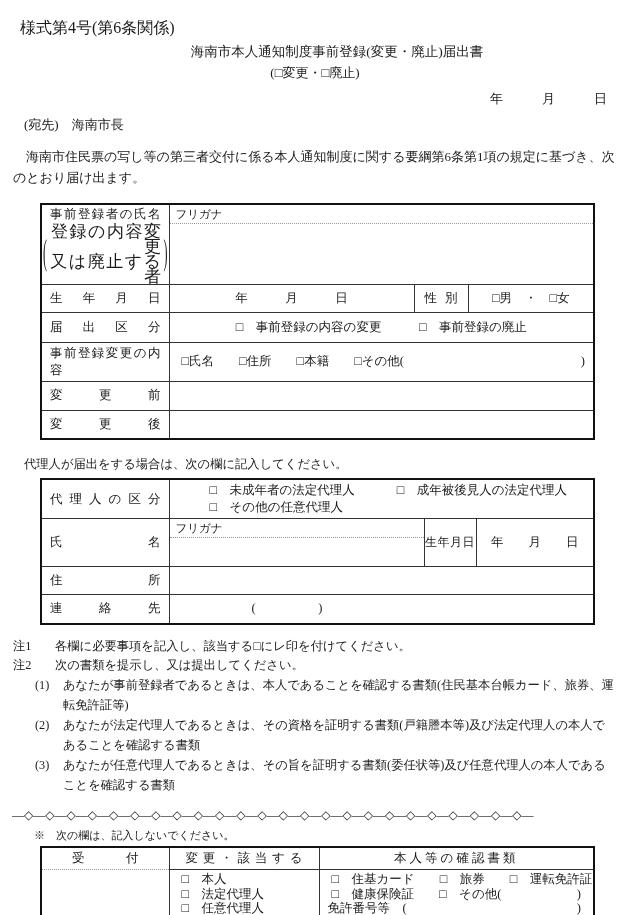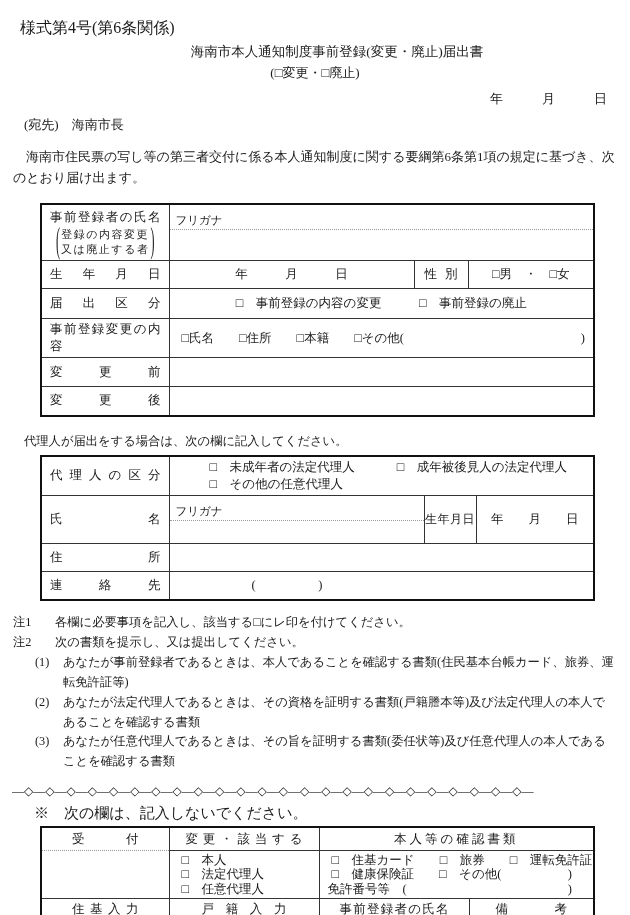--- a/index.html
+++ b/index.html
@@ -19,52 +19,52 @@
 
   table{border-collapse:collapse;table-layout:fixed;margin-left:40px;border:2px solid #111;}
   td,th{border:1px solid #333;font-size:12.5px;font-weight:normal;padding:0;vertical-align:middle;overflow:hidden;}
   .lbl{text-align:justify;text-align-last:justify;padding:2px 8px;}
   .center{text-align:center;}
   .t1{margin-top:14px;border-radius:9px;}
   .t2{margin-top:1px;}
   .t3{margin-top:3px;}
 
   .furi-cell{vertical-align:top;}
-  .furi{font-size:11.5px;padding:8px 6px 1px;border-bottom:1px dotted #9a9a9a;line-height:15px;}
+  .furi{font-size:11.5px;padding:2px 6px 1px;border-bottom:1px dotted #9a9a9a;line-height:15px;}
 
   .bracket{display:flex;align-items:center;justify-content:center;margin-top:1px;}
   .paren{display:inline-block;transform:scaleY(2.9);font-size:12px;color:#222;padding:0 1px;}
-  .bracket-lines{font-size:11px;line-height:15px;letter-spacing:1.5px;text-align:center;}
+  .bracket-lines{font-size:17px;line-height:15px;letter-spacing:1.5px;text-align:right;}
   .flex-between{display:flex;justify-content:space-between;align-items:center;padding:0 8px 0 12px;}
   .two-line{line-height:17px;padding:2px 12px;}
   .agent-type-row{display:flex;padding:0 14px 0 28px;}
   .agent-type-row .right{margin-left:auto;}
   .contact-val{padding-left:82px;}
 
   .small-lbl{font-size:12px;text-align:center;letter-spacing:0.5px;}
 
   .note{margin:12px 14px 0 13px;font-size:12.3px;line-height:1.62;}
   .note-head{position:relative;padding-left:42px;}
   .note-head .num{position:absolute;left:0;top:0;}
   .note-item{position:relative;padding-left:50px;}
   .note-item .num{position:absolute;left:22px;top:0;}
 
   .separator{margin:12px 0 0 12px;width:606px;font-size:12px;white-space:nowrap;overflow:hidden;color:#222;}
-  .do-not-fill{margin:5px 0 0 34px;font-size:15px;}
+  .do-not-fill{margin:5px 0 0 34px;font-size:11px;}
 
   .dotted-bottom{border-bottom:1px dotted #9a9a9a;}
   .dotted-top{border-top:1px dotted #9a9a9a;}
   .hdr-spread{text-align:justify;text-align-last:justify;}
   .pad-wide{padding:2px 30px;}
   .pad-mid{padding:2px 26px;}
   .pad-sm{padding:2px 16px;}
   .ls{letter-spacing:3px;text-align:center;}
   .stack{line-height:14.5px;padding:2px 0;}
   .stack > div{padding-left:12px;}
-  .stack .fb{display:flex;justify-content:space-between;padding-right:21px;}
+  .stack .fb{display:flex;justify-content:space-between;padding-right:12px;}
 </style>
 </head>
 <body>
 
 <div class="page">
 
   <div class="form-number">様式第4号(第6条関係)</div>
   <div class="title">海南市本人通知制度事前登録(変更・廃止)届出書</div>
   <div class="subtitle">(□変更・□廃止)</div>
   <div class="date-line">年　　　月　　　日</div>

